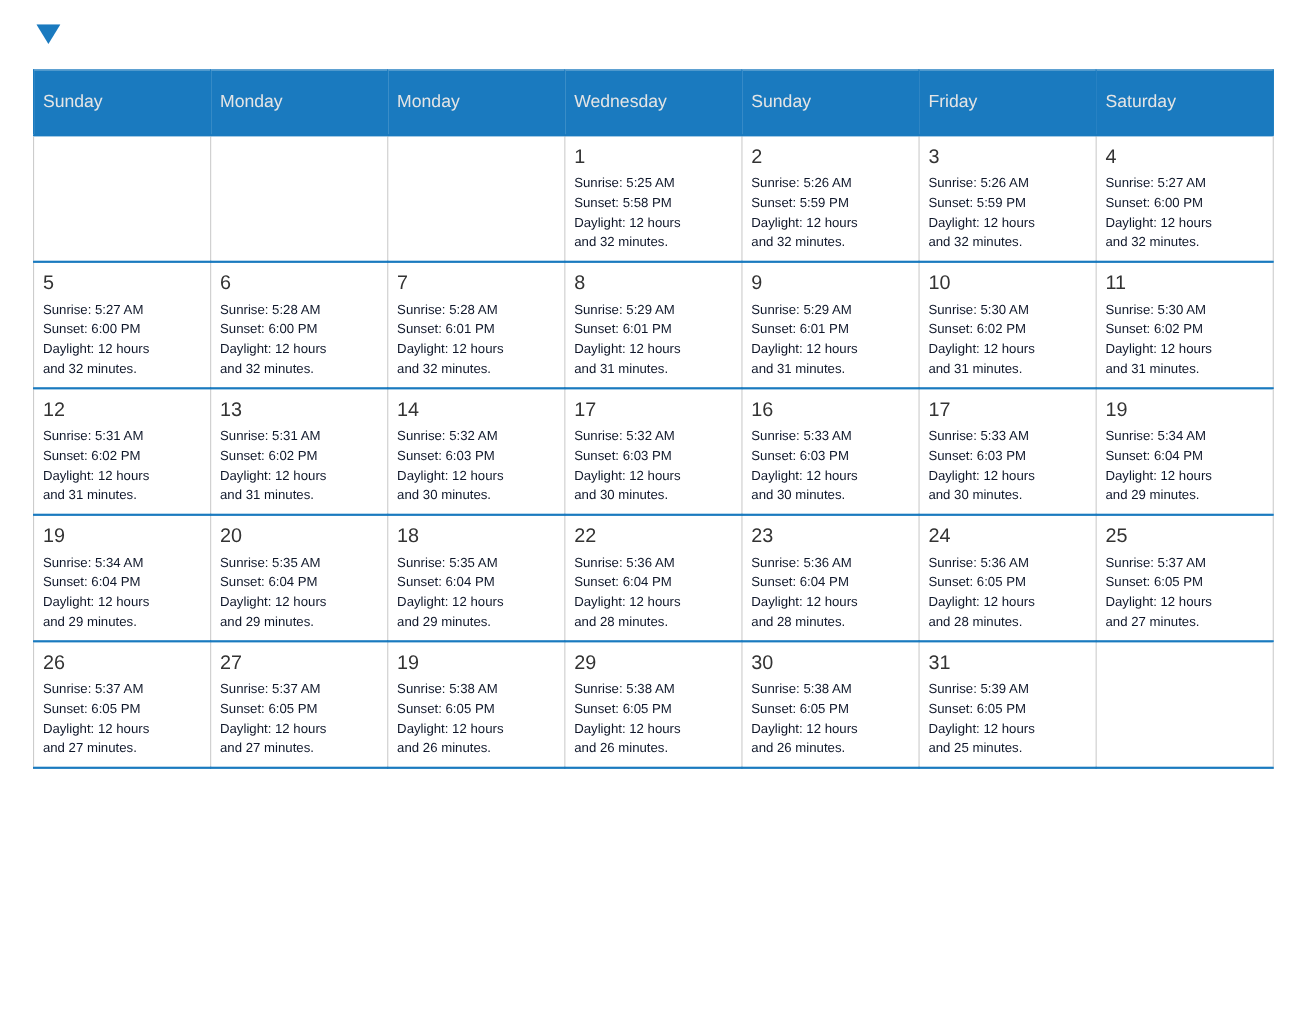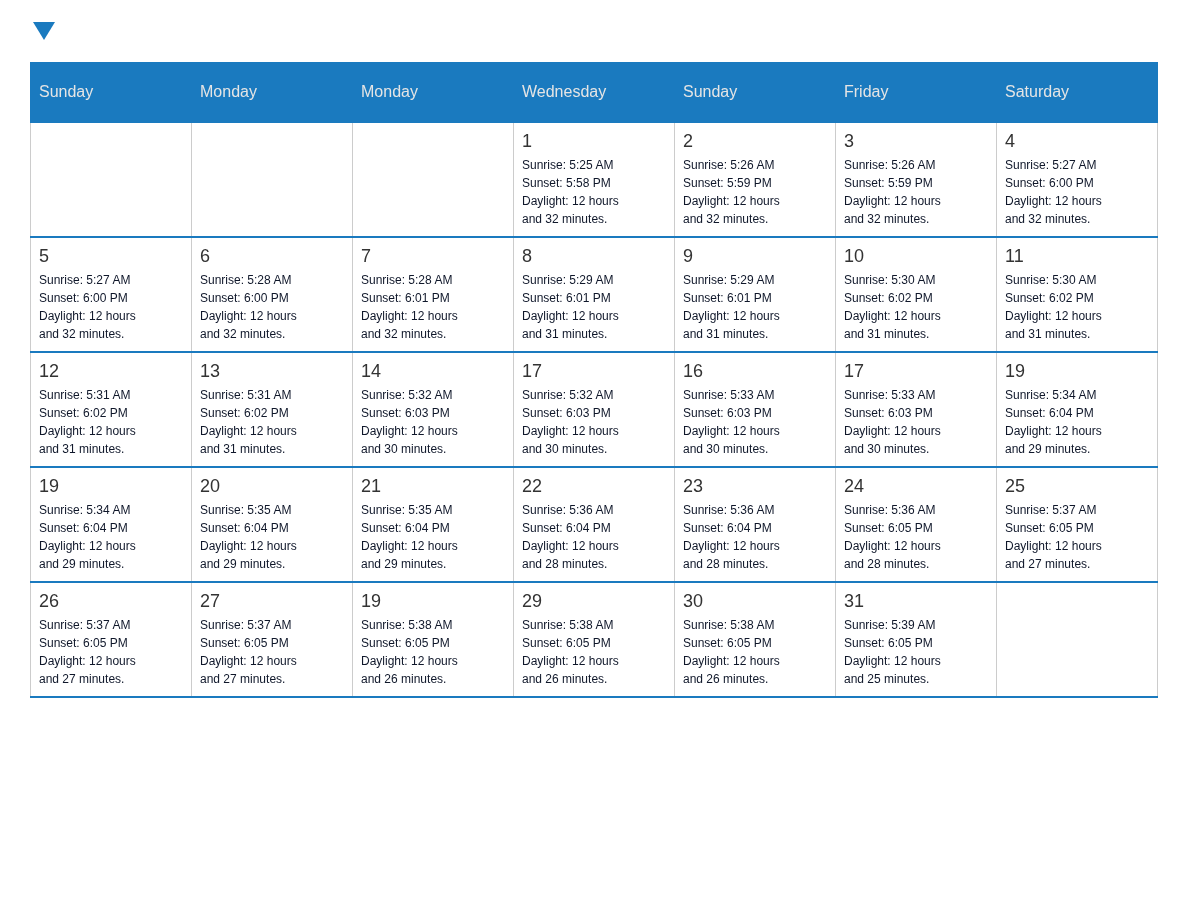--- a/index.html
+++ b/index.html
@@ -219,21 +219,21 @@
       <tr>
         <td>
           <span class="day-number">19</span>
           <div class="day-info">Sunrise: 5:34 AM<br>Sunset: 6:04 PM<br>Daylight: 12 hours<br>and 29 minutes.</div>
         </td>
         <td>
           <span class="day-number">20</span>
           <div class="day-info">Sunrise: 5:35 AM<br>Sunset: 6:04 PM<br>Daylight: 12 hours<br>and 29 minutes.</div>
         </td>
         <td>
-          <span class="day-number">21</span>
+          <span class="day-number">18</span>
           <div class="day-info">Sunrise: 5:35 AM<br>Sunset: 6:04 PM<br>Daylight: 12 hours<br>and 29 minutes.</div>
         </td>
         <td>
           <span class="day-number">22</span>
           <div class="day-info">Sunrise: 5:36 AM<br>Sunset: 6:04 PM<br>Daylight: 12 hours<br>and 28 minutes.</div>
         </td>
         <td>
           <span class="day-number">23</span>
           <div class="day-info">Sunrise: 5:36 AM<br>Sunset: 6:04 PM<br>Daylight: 12 hours<br>and 28 minutes.</div>
         </td>

